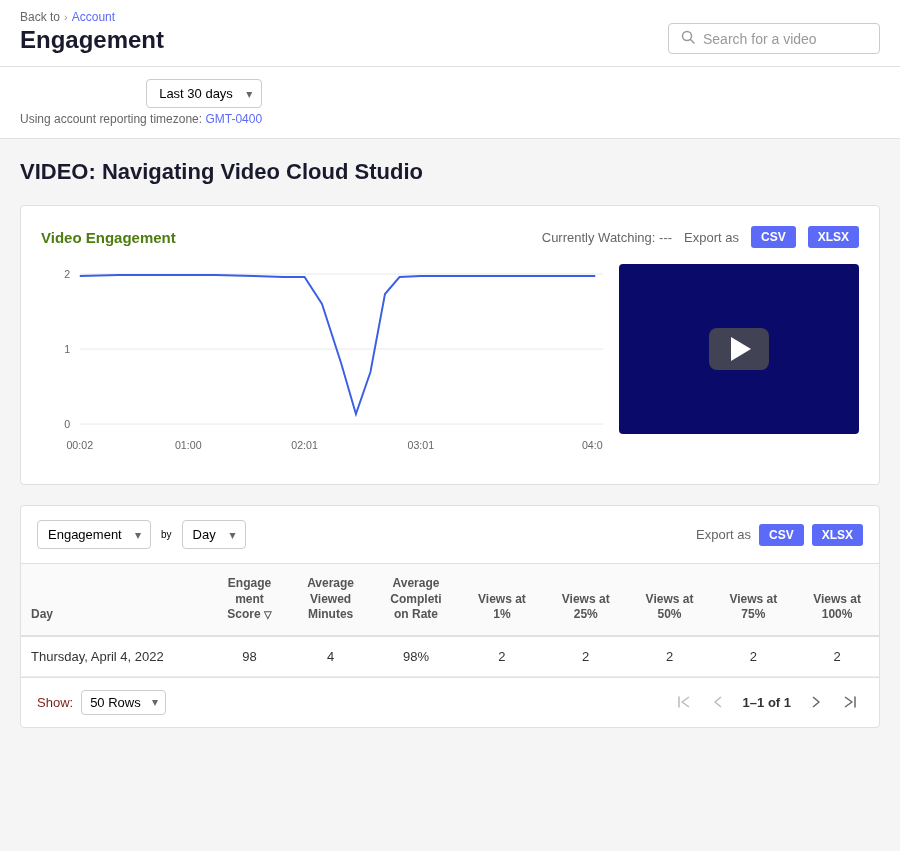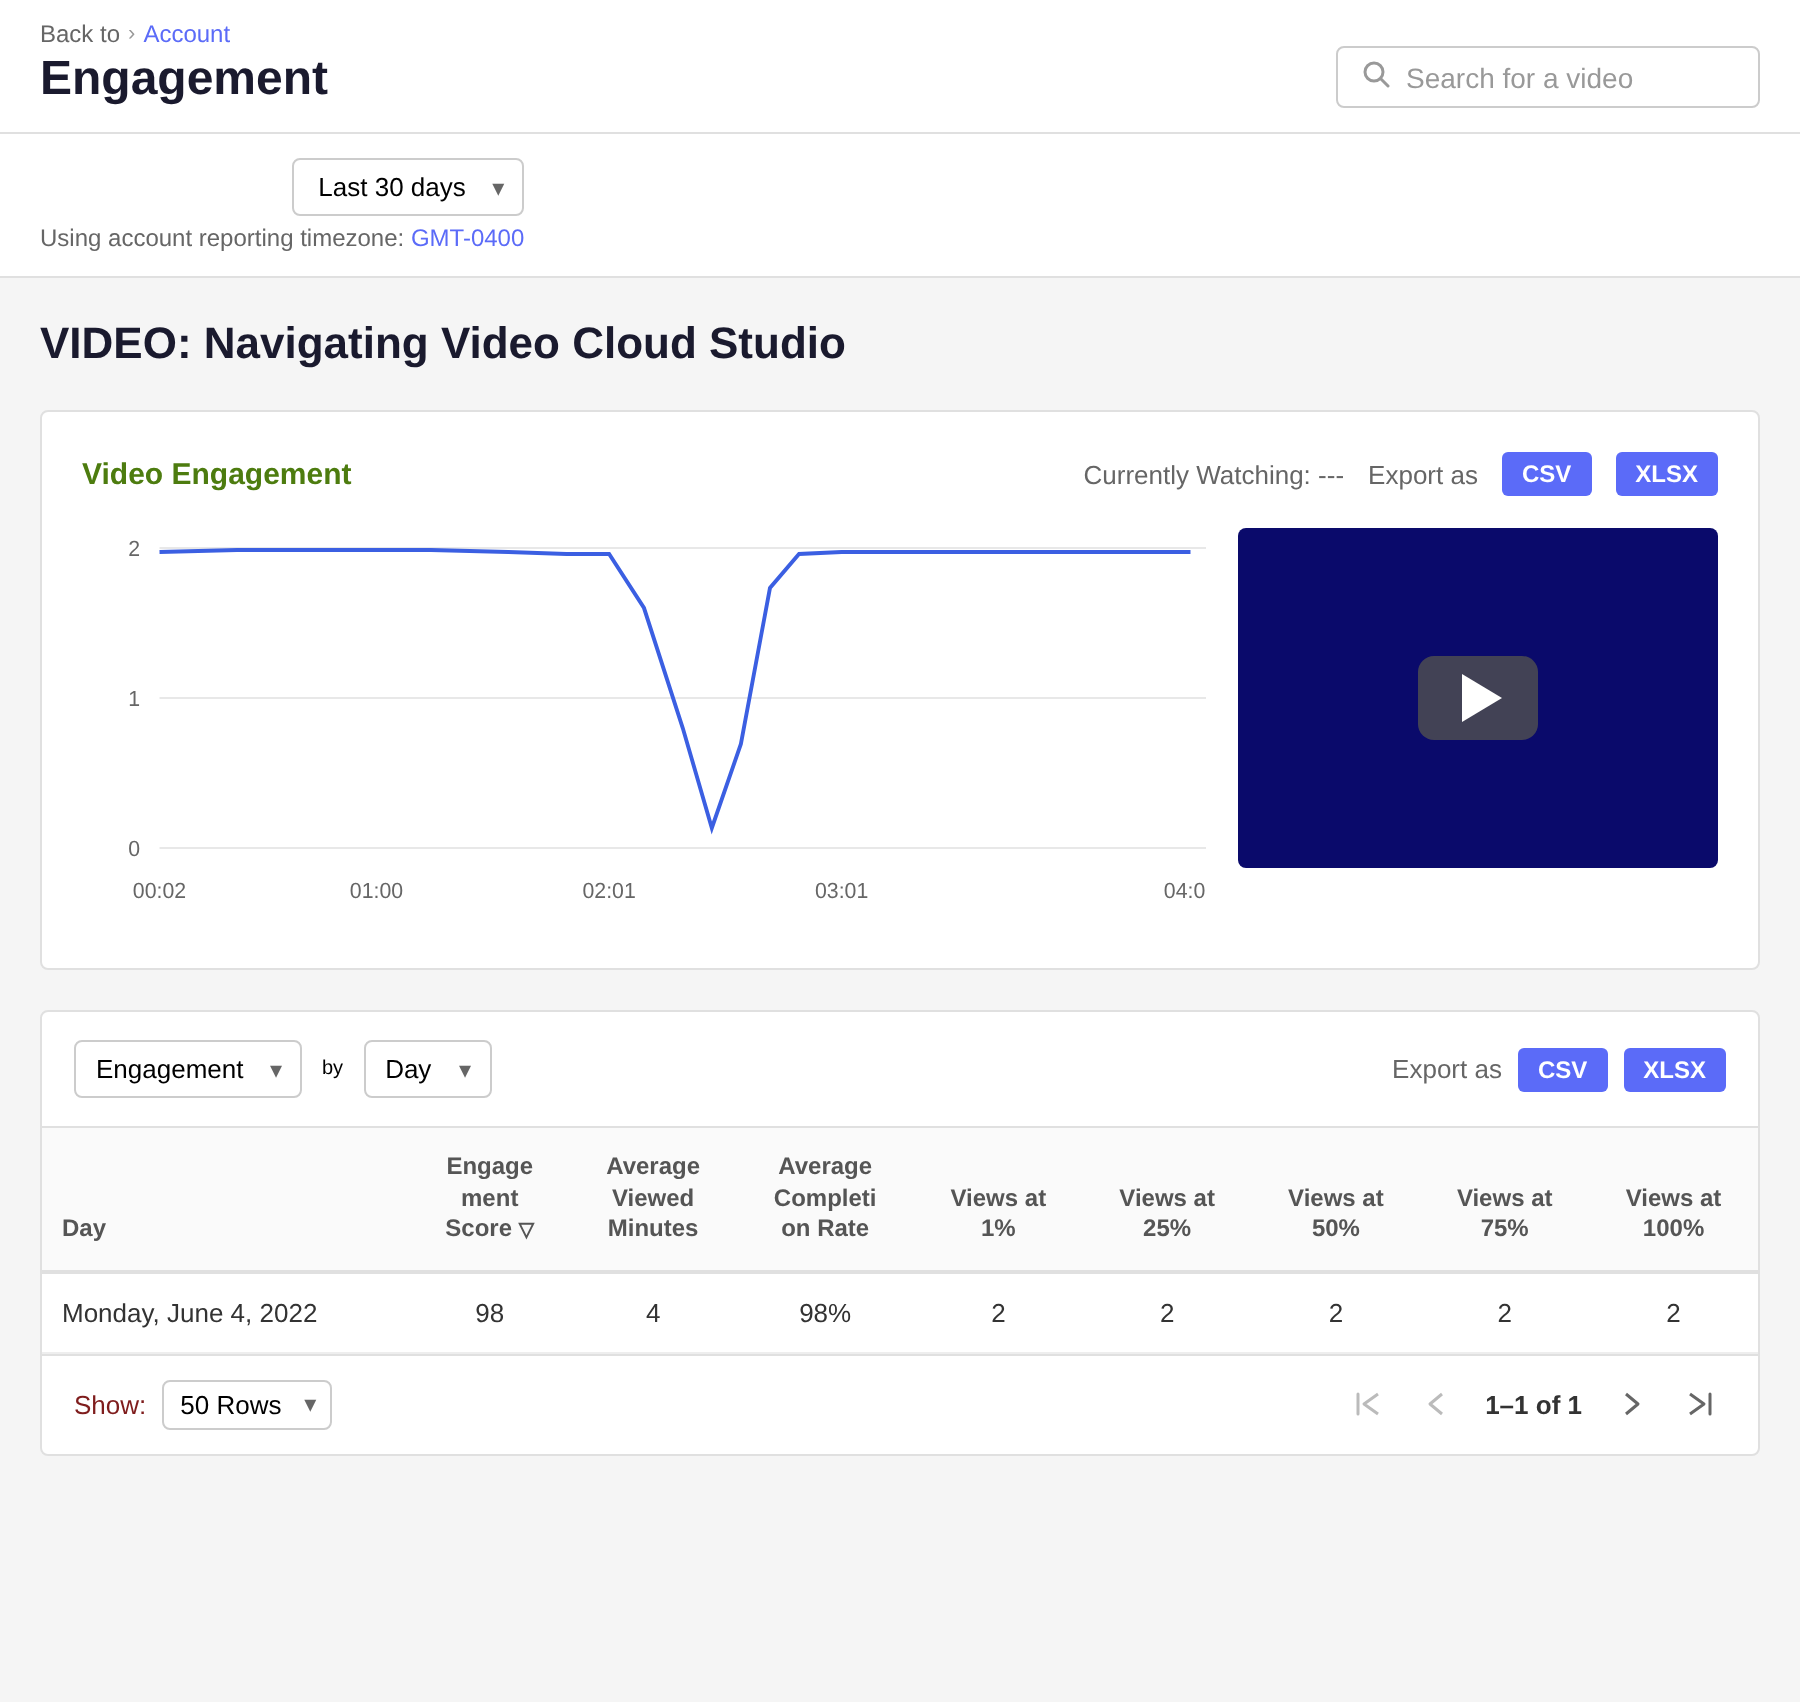--- a/index.html
+++ b/index.html
@@ -224,21 +224,21 @@
           <th>Views at<br>25%</th>
           <th>Views at<br>50%</th>
           <th>Views at<br>75%</th>
           <th>Views at<br>100%</th>
         </tr>
       </thead>
       <tbody>
 
 
         <tr>
-          <td>Monday, June 4, 2022</td>
+          <td>Thursday, April 4, 2022</td>
           <td>98</td>
           <td>4</td>
           <td>98%</td>
           <td>2</td>
           <td>2</td>
           <td>2</td>
           <td>2</td>
           <td>2</td>
         </tr>
       </tbody>

